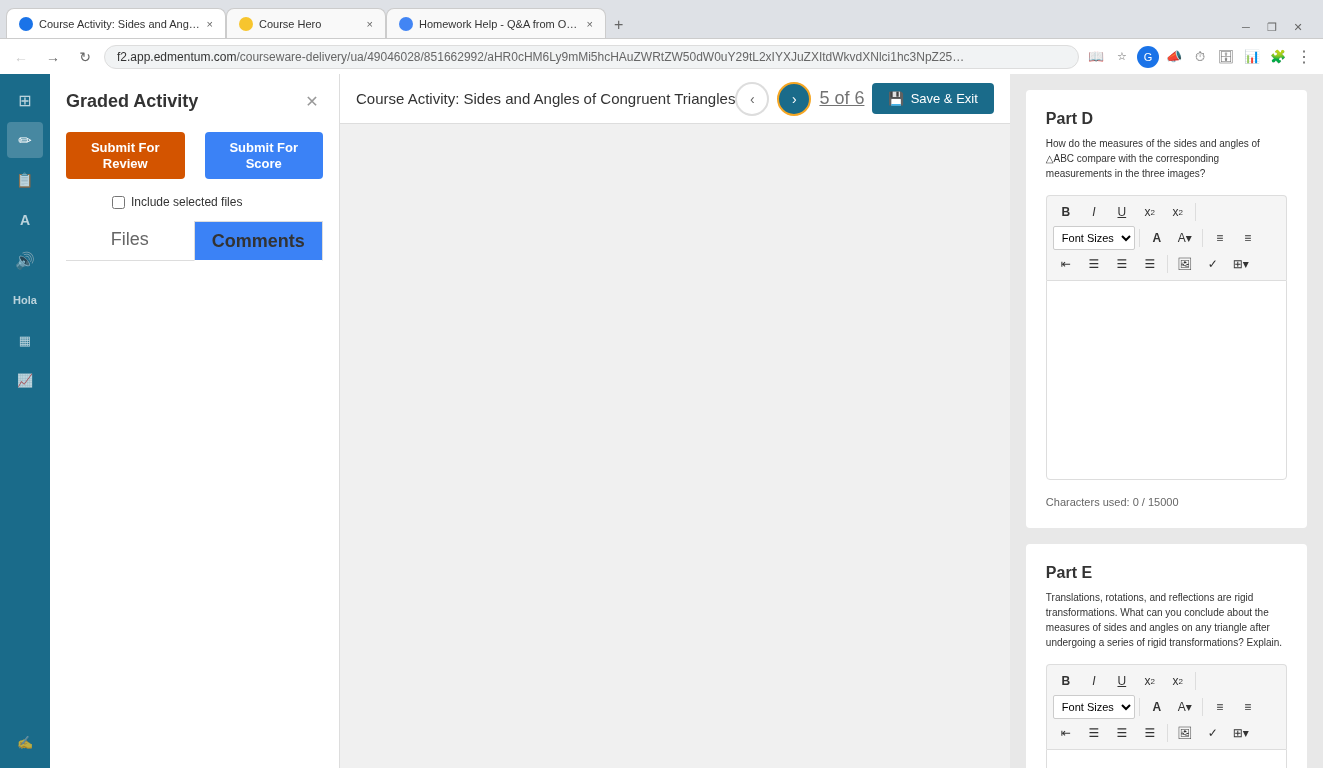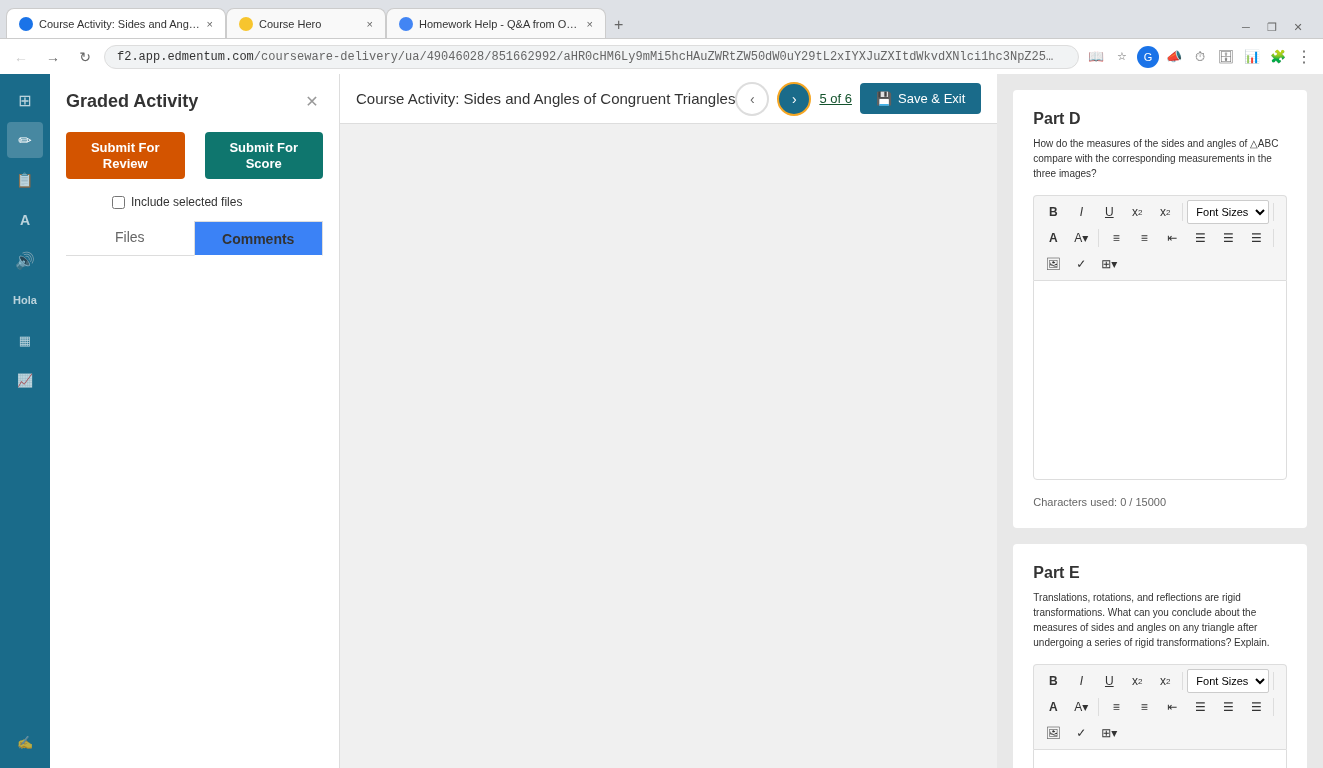--- a/index.html
+++ b/index.html
@@ -14,21 +14,21 @@
     .tab-favicon.edmentum { background: #1a73e8; border-radius: 50%; }
     .tab-favicon.coursehero { background: #f7c52e; border-radius: 50%; }
     .tab-favicon.homework { background: #4285f4; border-radius: 50%; }
     .tab-title { flex: 1; overflow: hidden; text-overflow: ellipsis; white-space: nowrap; font-size: 11px; }
     .tab-close { font-size: 11px; color: #666; cursor: pointer; flex-shrink: 0; }
     .tab-add { background: none; border: none; font-size: 16px; color: #666; padding: 4px 8px; cursor: pointer; }
 
     .address-bar { background: #fff; display: flex; align-items: center; padding: 4px 8px; gap: 6px; height: 36px; border-top: 1px solid #ccc; }
     .nav-btn { width: 26px; height: 26px; border-radius: 50%; border: none; background: none; cursor: pointer; display: flex; align-items: center; justify-content: center; color: #666; font-size: 14px; }
     .nav-btn.disabled { color: #ccc; cursor: default; }
-    .url-bar { flex: 1; background: #f1f3f4; border: 1px solid #ddd; border-radius: 20px; padding: 4px 12px; font-size: 12px; color: #333; overflow: hidden; text-overflow: ellipsis; white-space: nowrap; font-family: Liberation Mono, monospace; }
+    .url-bar { flex: 1; background: #f1f3f4; border: 1px solid #ddd; border-radius: 20px; padding: 4px 12px; font-size: 12px; color: #333; overflow: hidden; text-overflow: ellipsis; white-space: nowrap; }
     .url-domain { color: #333; }
     .url-path { color: #666; }
     .browser-actions { display: flex; gap: 4px; align-items: center; }
     .browser-action-btn { width: 22px; height: 22px; border-radius: 50%; border: none; background: none; cursor: pointer; display: flex; align-items: center; justify-content: center; color: #666; font-size: 11px; }
 
     
     .app-container { display: flex; flex: 1; overflow: hidden; }
 
     
     .left-nav { width: 50px; background: #1a6b8a; display: flex; flex-direction: column; align-items: center; padding: 8px 0; gap: 4px; flex-shrink: 0; }
@@ -42,38 +42,38 @@
     .sidebar-title { font-size: 18px; font-weight: bold; color: #333; }
     .sidebar-close { background: none; border: none; cursor: pointer; color: #999; font-size: 16px; width: 22px; height: 22px; border-radius: 50%; display: flex; align-items: center; justify-content: center; }
 
     .status-box { margin: 8px 16px; background: #f5f5f5; border: 1px solid #e0e0e0; border-radius: 4px; padding: 8px 12px; }
     .status-label { font-size: 11px; color: #666; }
     .status-value { font-size: 14px; font-weight: bold; color: #333; }
 
     .submit-buttons { display: flex; gap: 20px; margin: 12px 16px; }
     .submit-btn { flex: 1; padding: 8px 6px; border: none; border-radius: 4px; font-size: 13px; font-weight: bold; cursor: pointer; text-align: center; line-height: 1.2; }
     .submit-btn.review { background: #d35400; color: #fff; }
-    .submit-btn.score { background: #0f766e; color: #fff; }
+    .submit-btn.score { background: #3b82f6; color: #fff; }
 
     .include-files { margin: 4px 16px 12px; display: flex; align-items: center; gap: 6px; font-size: 12px; color: #333; padding-left: 46px; }
     .include-files input { cursor: pointer; }
 
     .tabs-container { display: flex; border-bottom: 1px solid #ddd; margin: 0 16px; }
-    .tab-btn { flex: 1; padding: 8px 12px; background: none; border: none; font-size: 14px; cursor: pointer; color: #666; border-bottom: 2px solid transparent; }
+    .tab-btn { flex: 1; padding: 8px 12px; background: none; border: none; font-size: 18px; cursor: pointer; color: #666; border-bottom: 2px solid transparent; }
     .tab-btn.active { color: #333; font-weight: bold; border-bottom: 2px solid #1a6b8a; background: #3b82f6; border: 1px solid #ddd; border-bottom: 1px solid #fff; margin-bottom: -1px; }
     .tab-content { flex: 1; padding: 12px 16px; overflow-y: auto; }
 
     
     .main-content { flex: 1; display: flex; flex-direction: row; overflow: hidden; }
     .main-header { background: #fff; border-bottom: 1px solid #ddd; padding: 0 16px; height: 50px; display: flex; align-items: center; justify-content: space-between; flex-shrink: 0; }
     .main-title { font-size: 15px; color: #333; }
     .header-actions { display: flex; align-items: center; gap: 8px; }
     .nav-arrow { width: 34px; height: 34px; border-radius: 50%; border: 2px solid #ddd; background: #fff; cursor: pointer; display: flex; align-items: center; justify-content: center; color: #666; font-size: 14px; }
     .nav-arrow.active { background: #1a6b8a; border-color: #f5a623; color: #fff; }
-    .page-indicator { font-size: 13px; color: #14532d; text-decoration: underline; }
+    .page-indicator { font-size: 18px; color: #737373; text-decoration: underline; }
     .save-exit-btn { background: #1a6b8a; color: #fff; border: none; border-radius: 4px; padding: 8px 16px; font-size: 13px; cursor: pointer; display: flex; align-items: center; gap: 6px; }
 
     .main-scroll { flex: 1; overflow-y: auto; padding: 16px; background: #e8e8e8; }
     .content-section { background: #fff; border-radius: 4px; margin-bottom: 16px; padding: 20px; }
     .part-title { font-size: 16px; font-weight: bold; color: #333; margin-bottom: 8px; }
     .part-question { font-size: 10px; color: #333; margin-bottom: 14px; line-height: 1.5; }
 
     
     .editor-toolbar { background: #f5f5f5; border: 1px solid #ddd; border-bottom: none; border-radius: 4px 4px 0 0; padding: 4px 6px; display: flex; align-items: center; gap: 2px; flex-wrap: wrap; }
     .toolbar-btn { width: 26px; height: 24px; background: none; border: 1px solid transparent; border-radius: 2px; cursor: pointer; display: flex; align-items: center; justify-content: center; font-size: 12px; color: #333; }

